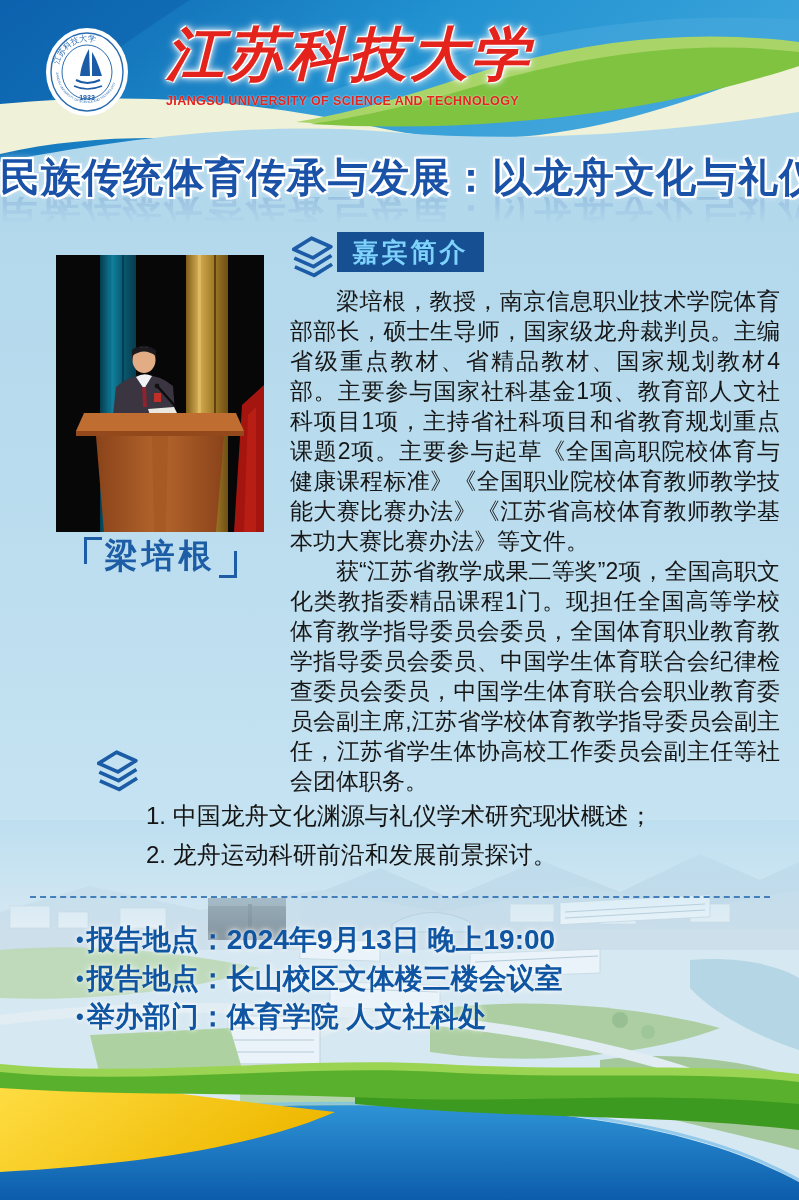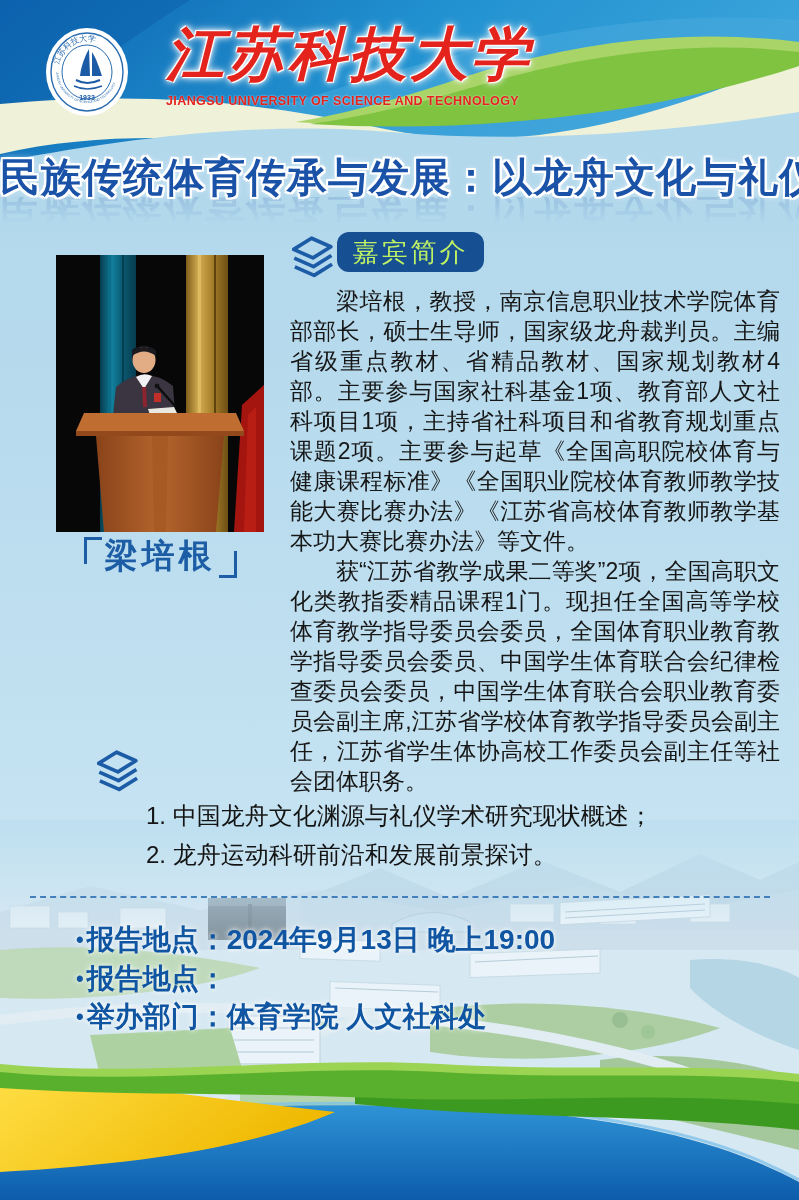--- a/index.html
+++ b/index.html
@@ -46,24 +46,23 @@
     left:46px;top:534px;width:228px;display:flex;align-items:center;justify-content:center;
     font-family:"DejaVu Serif",serif;font-weight:bold;font-size:33px;color:#1d5da5;
     letter-spacing:4px;z-index:6;
   }
   .brk{display:inline-block;width:15px;height:24px;}
   .brk-open{border-left:3px solid #1d5da5;border-top:3px solid #1d5da5;transform:translateY(-6px);margin-right:3px;}
   .brk-close{border-right:3px solid #1d5da5;border-bottom:3px solid #1d5da5;transform:translateY(8px);margin-left:3px;}
   
   .sec-icon{width:42px;height:46px;z-index:6;}
   .sec-label{
-    background:#164f92;color:#bef264;font-weight:normal;font-size:26px;
+    background:#164f92;color:#7dd3fc;font-weight:bold;font-size:26px;
     display:flex;align-items:center;justify-content:center;letter-spacing:3px;z-index:6;
     white-space:nowrap;
-    border-radius:12px;
   }
   .intro-icon{left:292px;top:236px;}
   .intro-label{left:337px;top:232px;width:147px;height:40px;}
   .abstract-icon{left:97px;top:750px;}
   .abstract-label{left:146px;top:754px;width:133px;height:38px;letter-spacing:0;}
   
   .bio{
     left:290px;top:286px;width:490px;z-index:6;
     font-size:23px;line-height:30px;color:#171717;text-align:justify;
   }
@@ -305,20 +304,21 @@
 
   <div class="abs details">
     <div class="detail-line">
       <span class="bullet">•</span>
       <span>报告地点：</span>
       <span>2024年9月13日 晚上19:00</span>
     </div>
     <div class="detail-line">
       <span class="bullet">•</span>
       <span>报告地点：</span>
+      <span>长山校区文体楼三楼会议室</span>
     </div>
     <div class="detail-line">
       <span class="bullet">•</span>
       <span>举办部门：</span>
       <span>体育学院  人文社科处</span>
     </div>
   </div>
 
   <svg class="abs footer-waves" viewBox="0 0 799 142" preserveAspectRatio="none">
     <defs>

